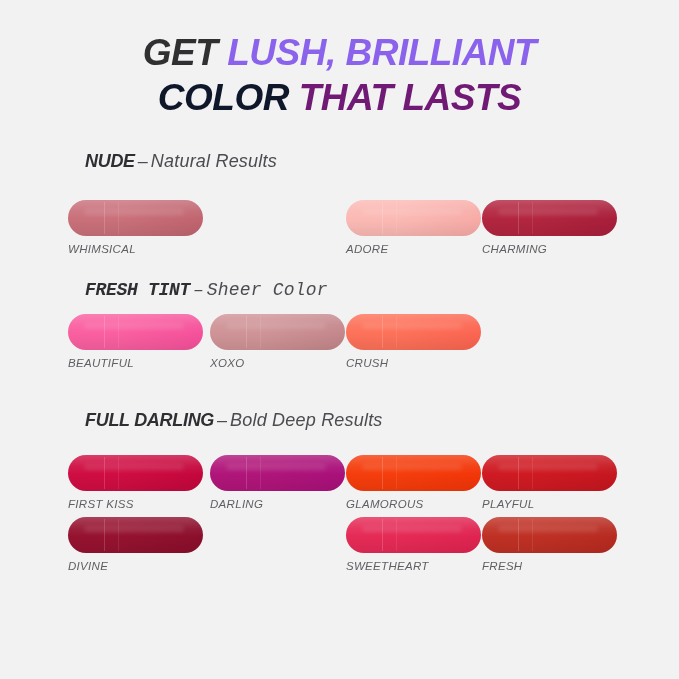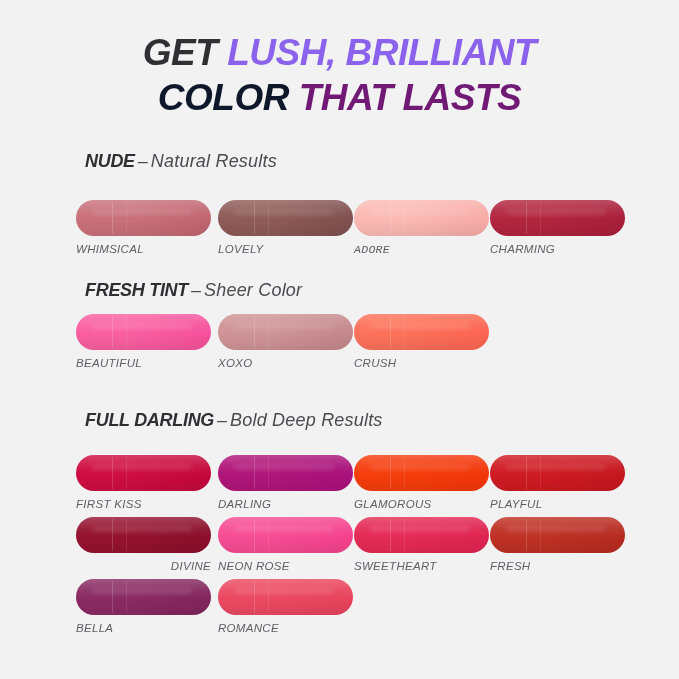--- a/index.html
+++ b/index.html
@@ -80,21 +80,20 @@
     width: 600px;
   }
   .swatch-row {
     position: relative;
     height: 62px;
   }
   .swatch-cell {
     position: absolute;
     top: 0;
     width: 135px;
-    margin-left: 8px;
   }
   .swatch-chip {
     position: relative;
     width: 135px;
     height: 36px;
     border-radius: 18px / 18px;
     overflow: hidden;
   }
   
   .swatch-chip .sheen {
@@ -162,30 +161,21 @@
       <div class="swatch-row">
         <div class="swatch-cell" style="left:0px;">
           <div class="swatch-chip" style="background: linear-gradient(100deg, rgb(201, 112, 122) 0%, rgb(201, 112, 122) 40%, rgb(192, 100, 111) 100%);">
             <span class="sheen"></span>
             <span class="glossline"></span>
             <span class="seam-a"></span>
             <span class="seam-b"></span>
           </div>
           <div class="swatch-label">WHIMSICAL</div>
         </div>
-        <div class="swatch-cell" style="left:142px;">
-          <div class="swatch-chip" style="background: linear-gradient(100deg, rgb(142, 91, 88) 0%, rgb(142, 91, 88) 40%, rgb(126, 79, 78) 100%);">
-            <span class="sheen"></span>
-            <span class="glossline"></span>
-            <span class="seam-a"></span>
-            <span class="seam-b"></span>
-          </div>
-          <div class="swatch-label">LOVELY</div>
-        </div>
-        <div class="swatch-cell" style="left:278px;font-family:Liberation Mono, monospace;">
+        <div class="swatch-cell" style="left:278px;">
           <div class="swatch-chip" style="background: linear-gradient(100deg, rgb(251, 185, 180) 0%, rgb(251, 185, 180) 40%, rgb(247, 170, 166) 100%);">
             <span class="sheen"></span>
             <span class="glossline"></span>
             <span class="seam-a"></span>
             <span class="seam-b"></span>
           </div>
           <div class="swatch-label">ADORE</div>
         </div>
         <div class="swatch-cell" style="left:414px;">
           <div class="swatch-chip" style="background: linear-gradient(100deg, rgb(178, 37, 63) 0%, rgb(178, 37, 63) 40%, rgb(168, 30, 58) 100%);">
@@ -194,21 +184,21 @@
             <span class="seam-a"></span>
             <span class="seam-b"></span>
           </div>
           <div class="swatch-label">CHARMING</div>
         </div>
       </div>
     </div>
   </div>
 
   <div class="section" style="top:281px;">
-    <div class="section-header" style="top:0;">
+    <div class="section-header" style="top:0;font-family:Liberation Mono, monospace;">
       <span class="cat">FRESH TINT</span><span class="dash">–</span><span class="sub">Sheer Color</span>
     </div>
     <div class="swatch-grid" style="top:33px;">
       <div class="swatch-row">
         <div class="swatch-cell" style="left:0px;">
           <div class="swatch-chip" style="background: linear-gradient(100deg, rgb(250, 95, 160) 0%, rgb(250, 95, 160) 40%, rgb(245, 80, 154) 100%);">
             <span class="sheen"></span>
             <span class="glossline"></span>
             <span class="seam-a"></span>
             <span class="seam-b"></span>
@@ -276,37 +266,28 @@
             <span class="sheen"></span>
             <span class="glossline"></span>
             <span class="seam-a"></span>
             <span class="seam-b"></span>
           </div>
           <div class="swatch-label">PLAYFUL</div>
         </div>
       </div>
 
       <div class="swatch-row">
-        <div class="swatch-cell" style="left:0px;text-align:right;">
+        <div class="swatch-cell" style="left:0px;">
           <div class="swatch-chip" style="background: linear-gradient(100deg, rgb(149, 18, 47) 0%, rgb(149, 18, 47) 40%, rgb(138, 14, 43) 100%);">
             <span class="sheen"></span>
             <span class="glossline"></span>
             <span class="seam-a"></span>
             <span class="seam-b"></span>
           </div>
           <div class="swatch-label">DIVINE</div>
-        </div>
-        <div class="swatch-cell" style="left:142px;">
-          <div class="swatch-chip" style="background: linear-gradient(100deg, rgb(247, 76, 147) 0%, rgb(247, 76, 147) 40%, rgb(244, 65, 140) 100%);">
-            <span class="sheen"></span>
-            <span class="glossline"></span>
-            <span class="seam-a"></span>
-            <span class="seam-b"></span>
-          </div>
-          <div class="swatch-label">NEON ROSE</div>
         </div>
         <div class="swatch-cell" style="left:278px;">
           <div class="swatch-chip" style="background: linear-gradient(100deg, rgb(229, 42, 86) 0%, rgb(229, 42, 86) 40%, rgb(223, 35, 80) 100%);">
             <span class="sheen"></span>
             <span class="glossline"></span>
             <span class="seam-a"></span>
             <span class="seam-b"></span>
           </div>
           <div class="swatch-label">SWEETHEART</div>
         </div>
@@ -314,37 +295,17 @@
           <div class="swatch-chip" style="background: linear-gradient(100deg, rgb(191, 48, 36) 0%, rgb(191, 48, 36) 40%, rgb(182, 42, 32) 100%);">
             <span class="sheen"></span>
             <span class="glossline"></span>
             <span class="seam-a"></span>
             <span class="seam-b"></span>
           </div>
           <div class="swatch-label">FRESH</div>
         </div>
       </div>
 
-      <div class="swatch-row">
-        <div class="swatch-cell" style="left:0px;">
-          <div class="swatch-chip" style="background: linear-gradient(100deg, rgb(138, 42, 98) 0%, rgb(138, 42, 98) 40%, rgb(129, 37, 92) 100%);">
-            <span class="sheen"></span>
-            <span class="glossline"></span>
-            <span class="seam-a"></span>
-            <span class="seam-b"></span>
-          </div>
-          <div class="swatch-label">BELLA</div>
-        </div>
-        <div class="swatch-cell" style="left:142px;">
-          <div class="swatch-chip" style="background: linear-gradient(100deg, rgb(235, 73, 97) 0%, rgb(235, 73, 97) 40%, rgb(232, 66, 92) 100%);">
-            <span class="sheen"></span>
-            <span class="glossline"></span>
-            <span class="seam-a"></span>
-            <span class="seam-b"></span>
-          </div>
-          <div class="swatch-label">ROMANCE</div>
-        </div>
-      </div>
 
     </div>
   </div>
 
 </div>
 
 </body></html>

